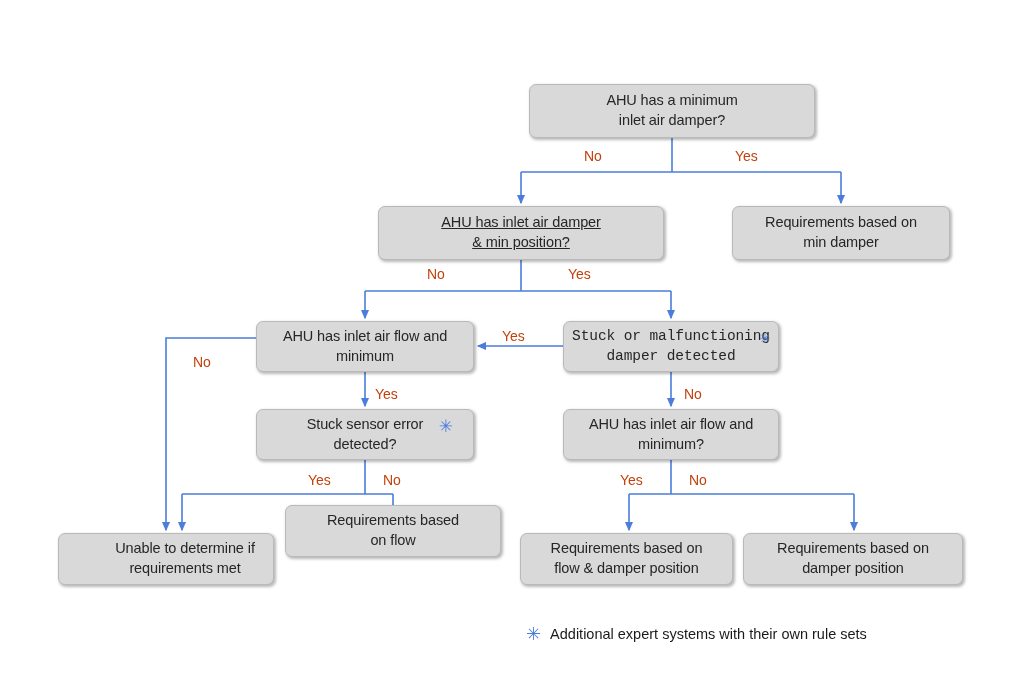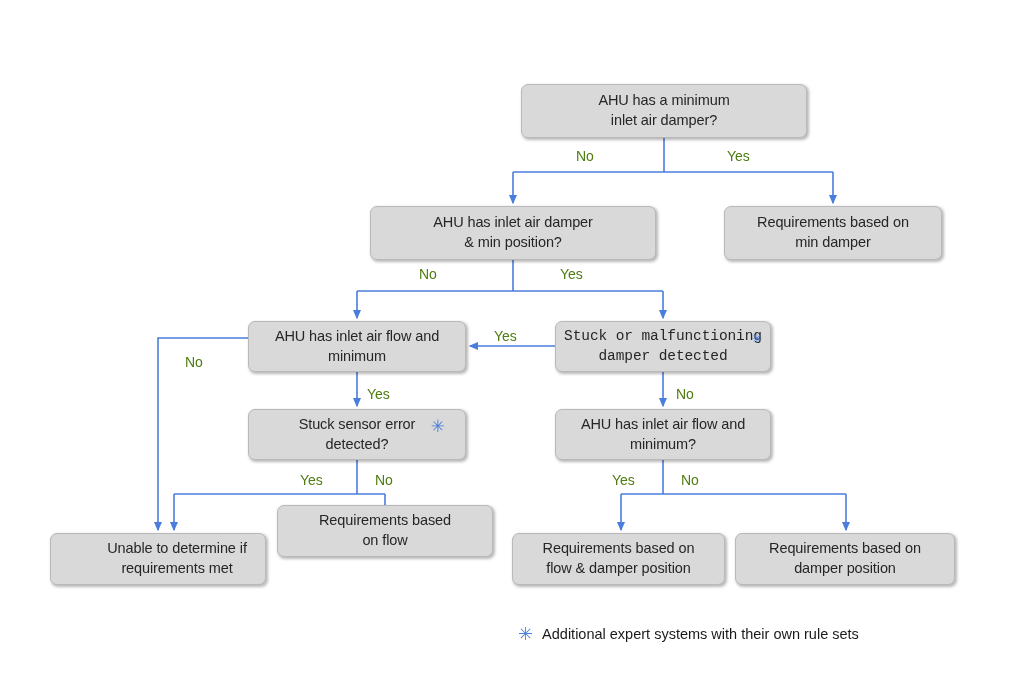--- a/index.html
+++ b/index.html
@@ -11,20 +11,21 @@
     width: 1024px;
     height: 686px;
     font-family: "Liberation Sans", sans-serif;
     overflow: hidden;
   }
   #flow-root {
     position: relative;
     width: 1016px;
     height: 686px;
     background: #ffffff;
+    margin-left: 8px;
   }
   svg.flow-canvas {
     position: absolute;
     left: 0;
     top: 0;
     width: 1024px;
     height: 686px;
   }
   .node-box {
     position: absolute;
@@ -54,21 +55,21 @@
     color: #4a7ddc;
     font-size: 17px;
     line-height: 1;
     font-weight: 400;
     position: absolute;
     pointer-events: none;
   }
   .edge-label {
     position: absolute;
     font-size: 14px;
-    color: #4d7c0f;
+    color: #c2410c;
     white-space: nowrap;
     letter-spacing: -0.1px;
   }
   .legend {
     position: absolute;
     font-size: 14.5px;
     color: #1a1a1a;
     white-space: nowrap;
     display: flex;
     align-items: center;
@@ -122,21 +123,21 @@
       <path d="M621,494 L621,530" marker-end="url(#arrowblue)"></path>
       <path d="M846,494 L846,530" marker-end="url(#arrowblue)"></path>
     </g>
   </svg>
 
   <div class="node-box" style="left:521px; top:84px; width:286px; height:54px;">
     <span class="node-label">AHU has a minimum
 inlet air damper?</span>
   </div>
 
-  <div class="node-box" style="left:370px; top:206px; width:286px; height:54px;">
+  <div class="node-box" style="left:370px; top:206px; width:286px; height:54px;text-decoration:underline;">
     <span class="node-label">AHU has inlet air damper
 &amp; min position?</span>
   </div>
 
   <div class="node-box" style="left:724px; top:206px; width:218px; height:54px;">
     <span class="node-label">Requirements based on
 min damper</span>
   </div>
 
   <div class="node-box" style="left:248px; top:321px; width:218px; height:51px;">

